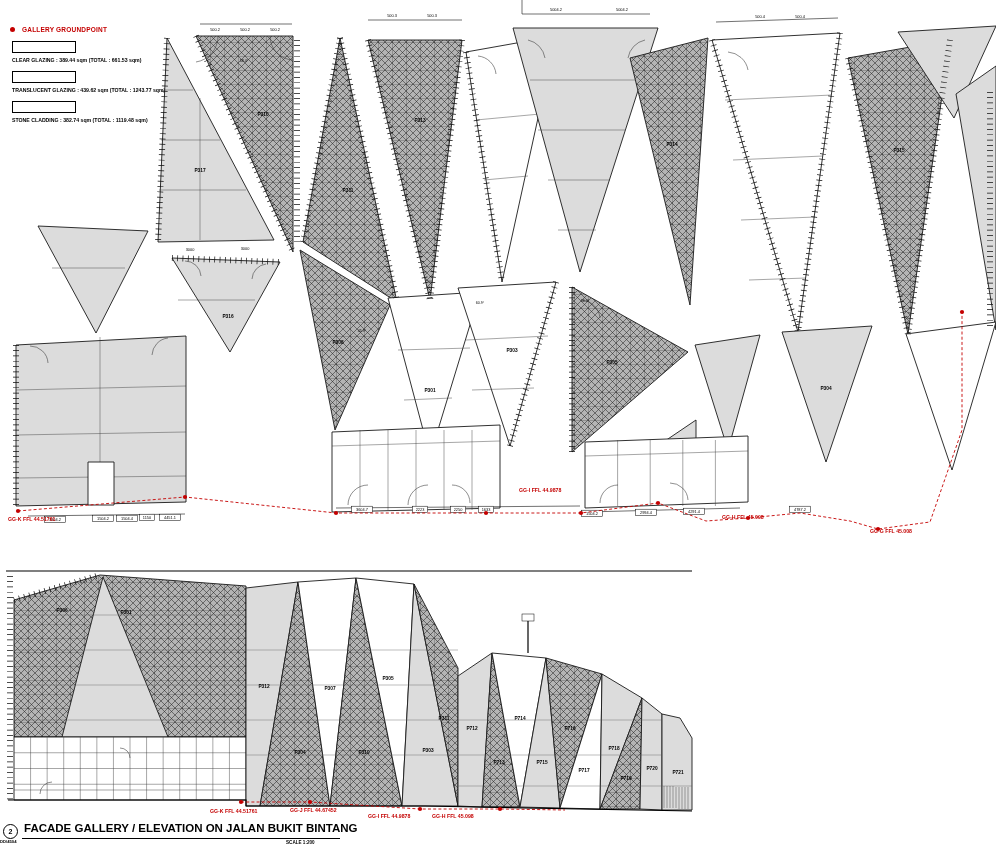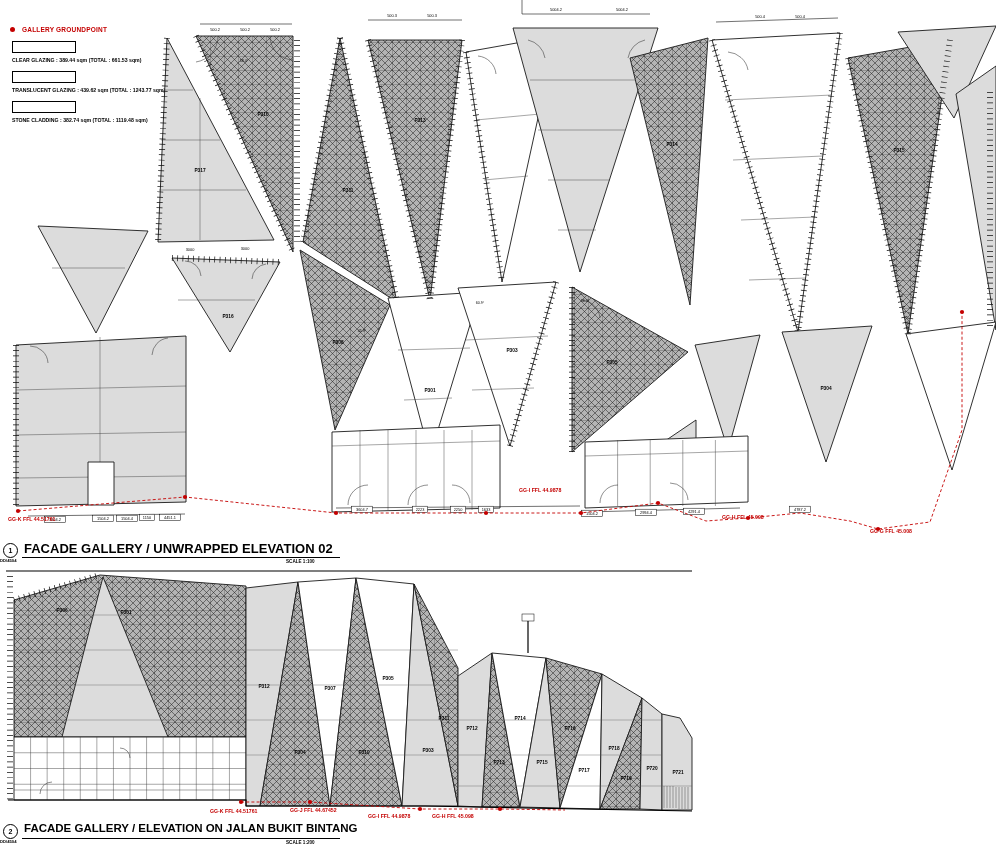--- a/index.html
+++ b/index.html
@@ -235,27 +235,20 @@
       <circle cx="658" cy="503" r="2.1" fill="#c40000"></circle>
       <circle cx="748" cy="518" r="2.1" fill="#c40000"></circle>
       <circle cx="878" cy="529" r="2.1" fill="#c40000"></circle>
       <circle cx="962" cy="312" r="2.1" fill="#c40000"></circle>
       <text x="8" y="521" fill="#c40000" style="font:bold 5.2px &quot;Liberation Sans&quot;,sans-serif">GG-K FFL 44.51761</text>
       <text x="519" y="492" fill="#c40000" style="font:bold 5.2px &quot;Liberation Sans&quot;,sans-serif">GG-I FFL 44.9878</text>
       <text x="722" y="519" fill="#c40000" style="font:bold 5.2px &quot;Liberation Sans&quot;,sans-serif">GG-H FFL 45.098</text>
       <text x="870" y="533" fill="#c40000" style="font:bold 5.2px &quot;Liberation Sans&quot;,sans-serif">GG-G FFL 45.008</text>
     </svg>
 
-  <div class="tblock t1" style="top:541px">
-    <div class="circ">1</div>
-    <div class="sheet">DD/4504</div>
-    <div class="ttitle">FACADE GALLERY / UNWRAPPED ELEVATION 02</div>
-    <div class="tline"></div>
-    <div class="tscale">SCALE 1:100</div>
-  </div>
 
   <svg id="d2" width="996" height="250" viewBox="0 0 996 250" style="top:568px">
       <polygon points="14,32 100,7 246,18 246,169 14,169" class="p-h"></polygon>
       <polygon points="103,9 62,169 168,169" class="p-g"></polygon>
       <polygon points="14,169 246,169 246,232 14,232" class="p-w"></polygon>
       <line x1="30.571428571428573" y1="169" x2="30.571428571428573" y2="232" class="thin"></line>
       <line x1="47.142857142857146" y1="169" x2="47.142857142857146" y2="232" class="thin"></line>
       <line x1="63.714285714285715" y1="169" x2="63.714285714285715" y2="232" class="thin"></line>
       <line x1="80.28571428571429" y1="169" x2="80.28571428571429" y2="232" class="thin"></line>
       <line x1="96.85714285714286" y1="169" x2="96.85714285714286" y2="232" class="thin"></line>

